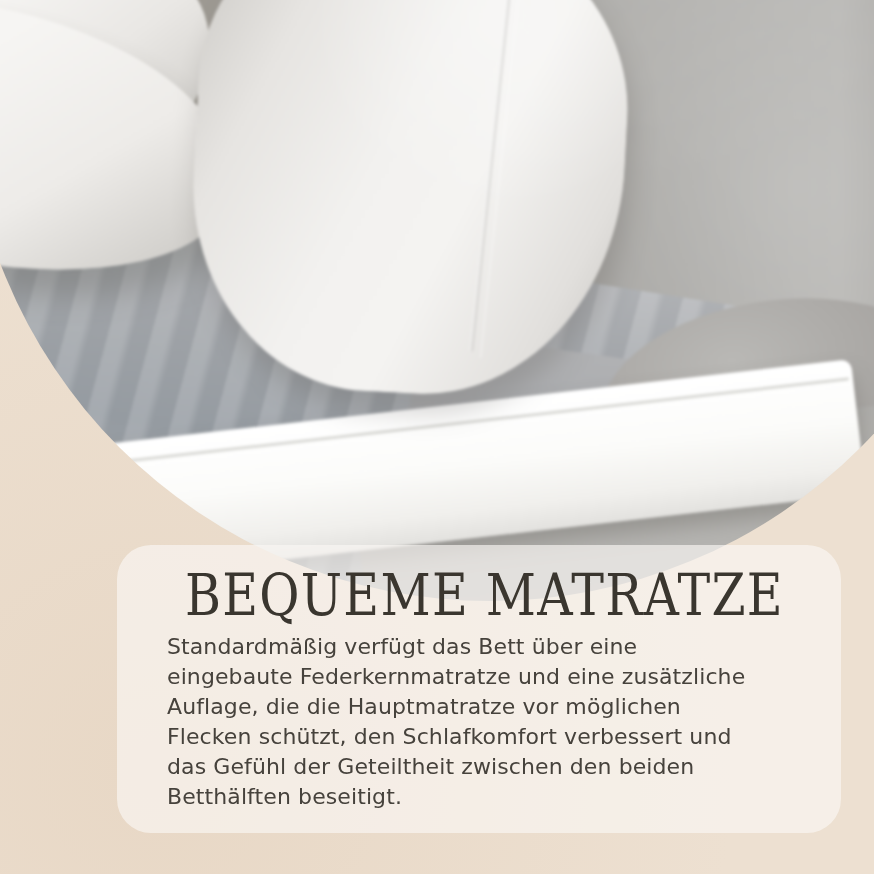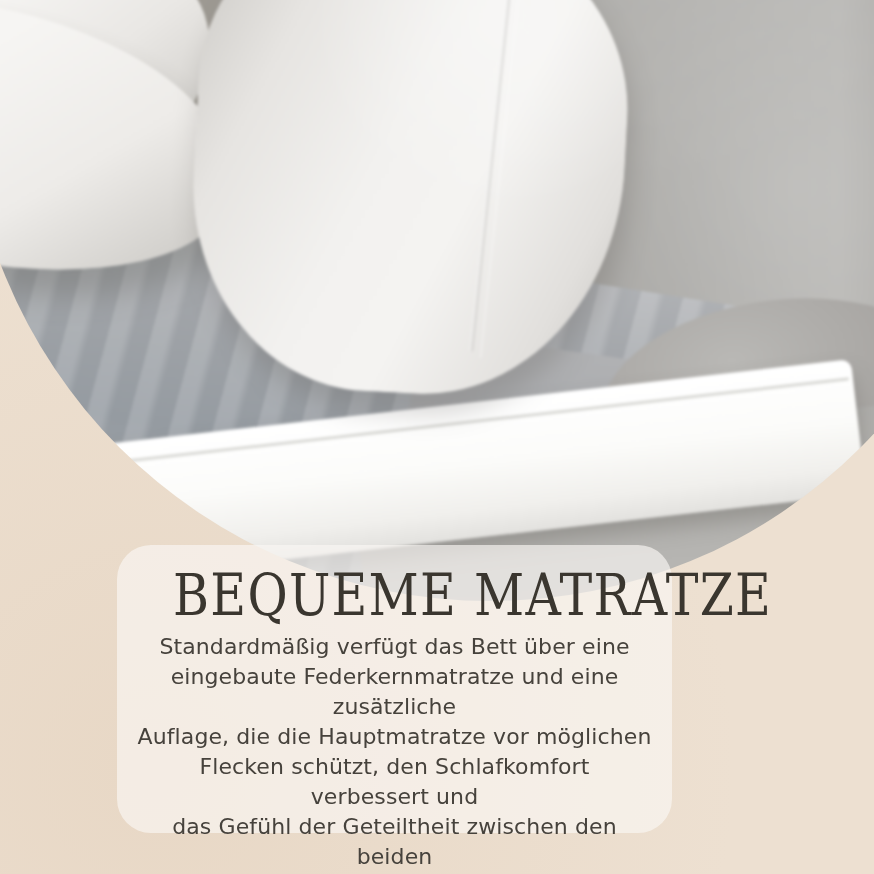--- a/index.html
+++ b/index.html
@@ -83,26 +83,25 @@
   }
   .pillow-seam{
     left:524px;top:400px;width:4px;height:400px;
     transform:rotate(6deg);border-radius:2px;opacity:.65;
     background:linear-gradient(90deg,rgba(255,255,255,.9),rgba(148,146,142,.5));
     box-shadow:10px 6px 0 -1px rgba(255,255,255,.45);
   }
 
   
   .card{
-    position:absolute;left:117px;top:545px;width:555px;height:288px;
+    position:absolute;left:117px;top:545px;width:724px;height:288px;
     border-radius:34px;
     background:rgba(250,248,244,.65);
     box-sizing:border-box;
     padding:20px 20px 8px;
-    text-align:center;
   }
   .card h1{
     margin:0;
     font-family:"DejaVu Serif","Liberation Serif",serif;
     font-weight:normal;
     font-size:57px;line-height:1.06;
     letter-spacing:1.5px;
     color:#3a362f;
     transform:scaleX(.86);
     transform-origin:50% 50%;

